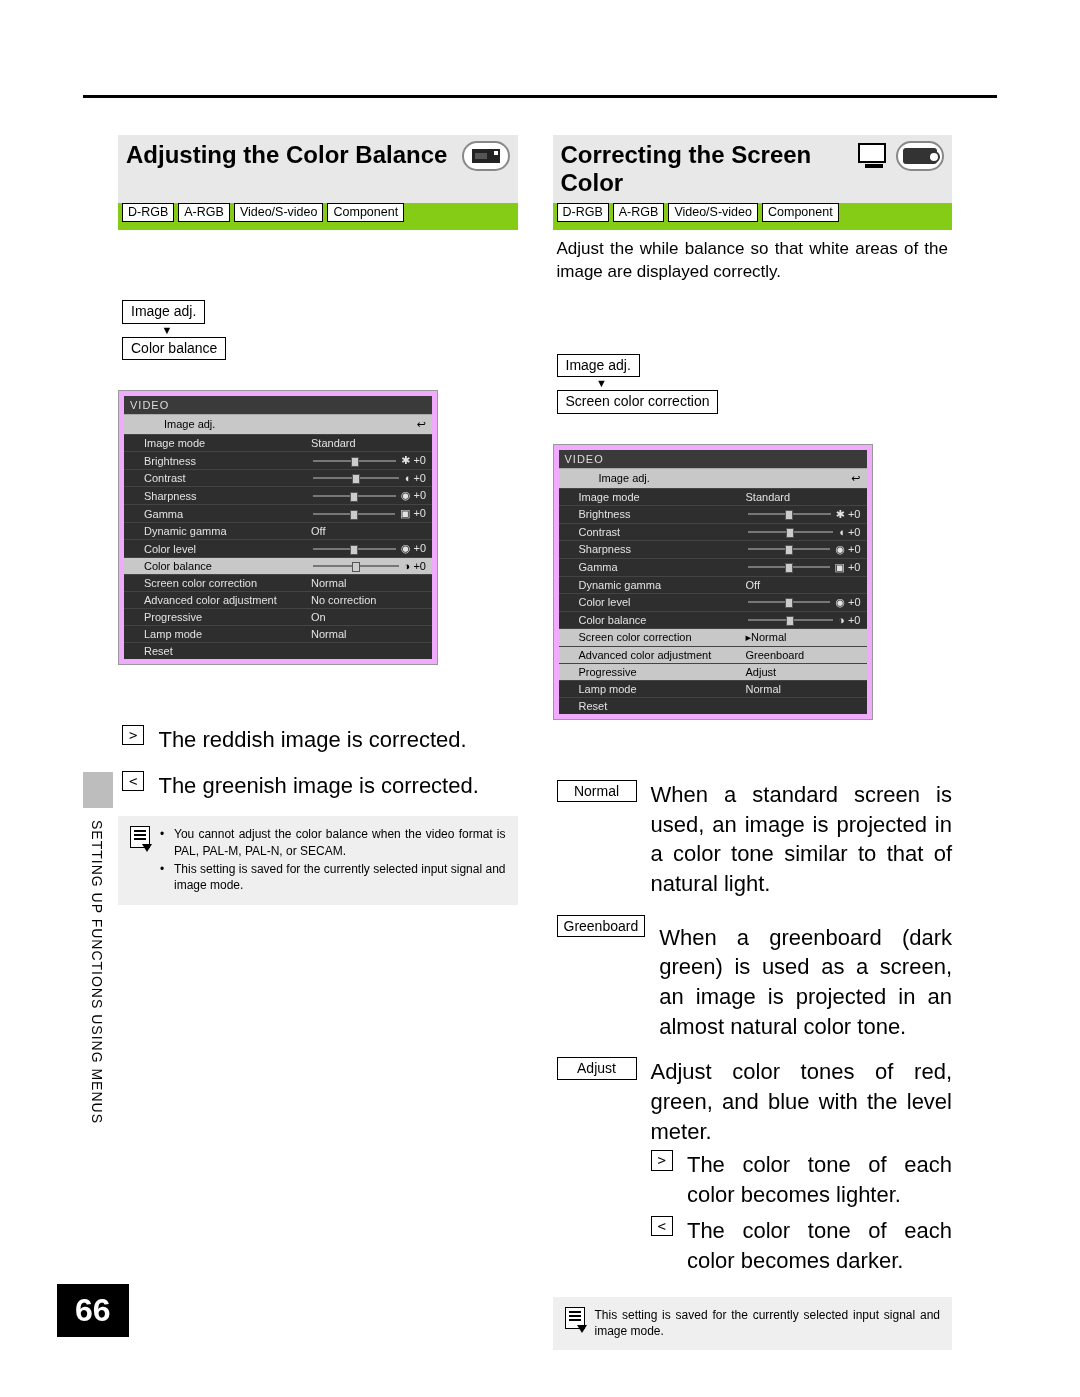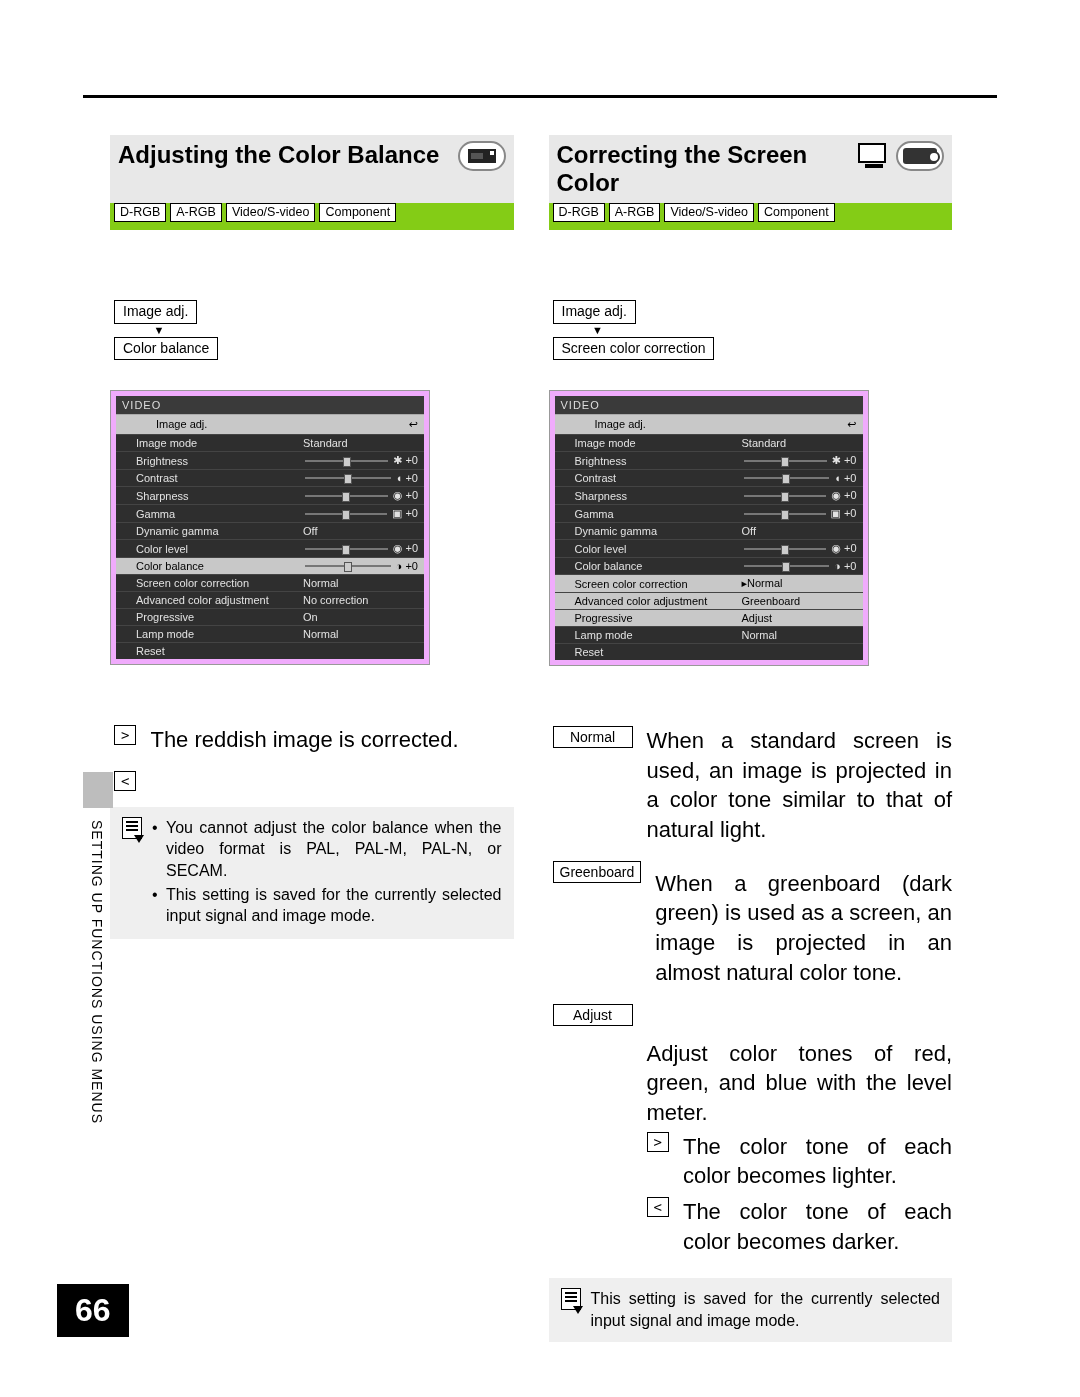--- a/index.html
+++ b/index.html
@@ -14,21 +14,21 @@
   .top-rule {
     position: absolute;
     top: 95px;
     left: 83px;
     right: 83px;
     border-top: 3px solid #000;
   }
   .columns {
     position: absolute;
     top: 135px;
-    left: 110px;
+    left: 118px;
     right: 128px;
     display: flex;
     gap: 35px;
   }
   .col { flex: 1; }
   .sec-title-row {
     background: #e8e8e8;
     display: flex;
     align-items: flex-start;
     padding: 6px 8px 2px 8px;
@@ -155,21 +155,21 @@
     flex: none;
     background:#fff;
   }
   .note-icon::before{
     content:""; position:absolute; left:3px; right:3px; top:3px; height:2px; background:#000; box-shadow: 0 4px 0 #000, 0 8px 0 #000;
   }
   .note-icon::after{
     content:""; position:absolute; bottom:-5px; right:-3px; width:0;height:0;
     border-left:5px solid transparent; border-right:5px solid transparent; border-top:8px solid #000;
   }
-  .note-body { font-size: 16px; line-height: 1.35; flex:1; text-align: justify;}
+  .note-body { font-size: 12px; line-height: 1.35; flex:1; text-align: justify;}
   .note ul { list-style: none; }
   .note li { position: relative; padding-left: 14px; margin-bottom: 2px;}
   .note li::before { content: "•"; position: absolute; left: 0; }
   .side-tab {
     position: absolute;
     left: 83px;
     top: 772px;
     width: 30px;
     height: 36px;
     background: #bdbdbd;
@@ -333,20 +333,21 @@
         </div>
     </div>
 
     <div class="after-menu">
       <div class="key-row">
         <span class="key-box">&gt;</span>
         <span class="key-text">The reddish image is corrected.</span>
       </div>
       <div class="key-row">
         <span class="key-box">&lt;</span>
+        <span class="key-text">The greenish image is corrected.</span>
       </div>
       <div class="note">
         <div class="note-icon"></div>
         <div class="note-body">
           <ul>
             <li>You cannot adjust the color balance when the video format is PAL, PAL-M, PAL-N, or SECAM.</li>
             <li>This setting is saved for the currently selected input signal and image mode.</li>
           </ul>
         </div>
       </div>
@@ -365,20 +366,21 @@
             <span class="icon-proj"></span>
           </span>
       </div>
     </div>
     <div class="tag-row">
       <span class="tag">D-RGB</span>
       <span class="tag">A-RGB</span>
       <span class="tag">Video/S-video</span>
       <span class="tag">Component</span>
     </div>
+    <p class="intro justify">Adjust the while balance so that white areas of the image are displayed correctly.</p>
 
     <div class="crumb-wrap">
       <span class="crumb-box">Image adj.</span>
       <div class="arrow-down">▼</div>
       <span class="crumb-box">Screen color correction</span>
     </div>
 
     <div class="menu-shot" id="menu-right">
       <div class="menu-header">VIDEO</div>
       <div class="menu-tab">
@@ -480,21 +482,21 @@
           </div>
         </div>
         <div class="key-row">
           <span class="key-box wide">Greenboard</span>
           <div style="flex: 1 1 0%; margin-top: 8px;">
             <div class="key-text justify">When a greenboard (dark green) is used as a screen, an image is projected in an almost natural color tone.</div>
           </div>
         </div>
         <div class="key-row">
           <span class="key-box wide">Adjust</span>
-          <div style="flex: 1 1 0%; margin-top: 35px;">
+          <div style="flex: 1 1 0%;">
             <div class="key-text justify">Adjust color tones of red, green, and blue with the level meter.</div>
             <div class="sublist">
               <div class="key-row">
                 <span class="key-box">&gt;</span>
                 <span class="key-text justify">The color tone of each color becomes lighter.</span>
               </div>
               <div class="key-row">
                 <span class="key-box">&lt;</span>
                 <span class="key-text justify">The color tone of each color becomes darker.</span>
               </div>

